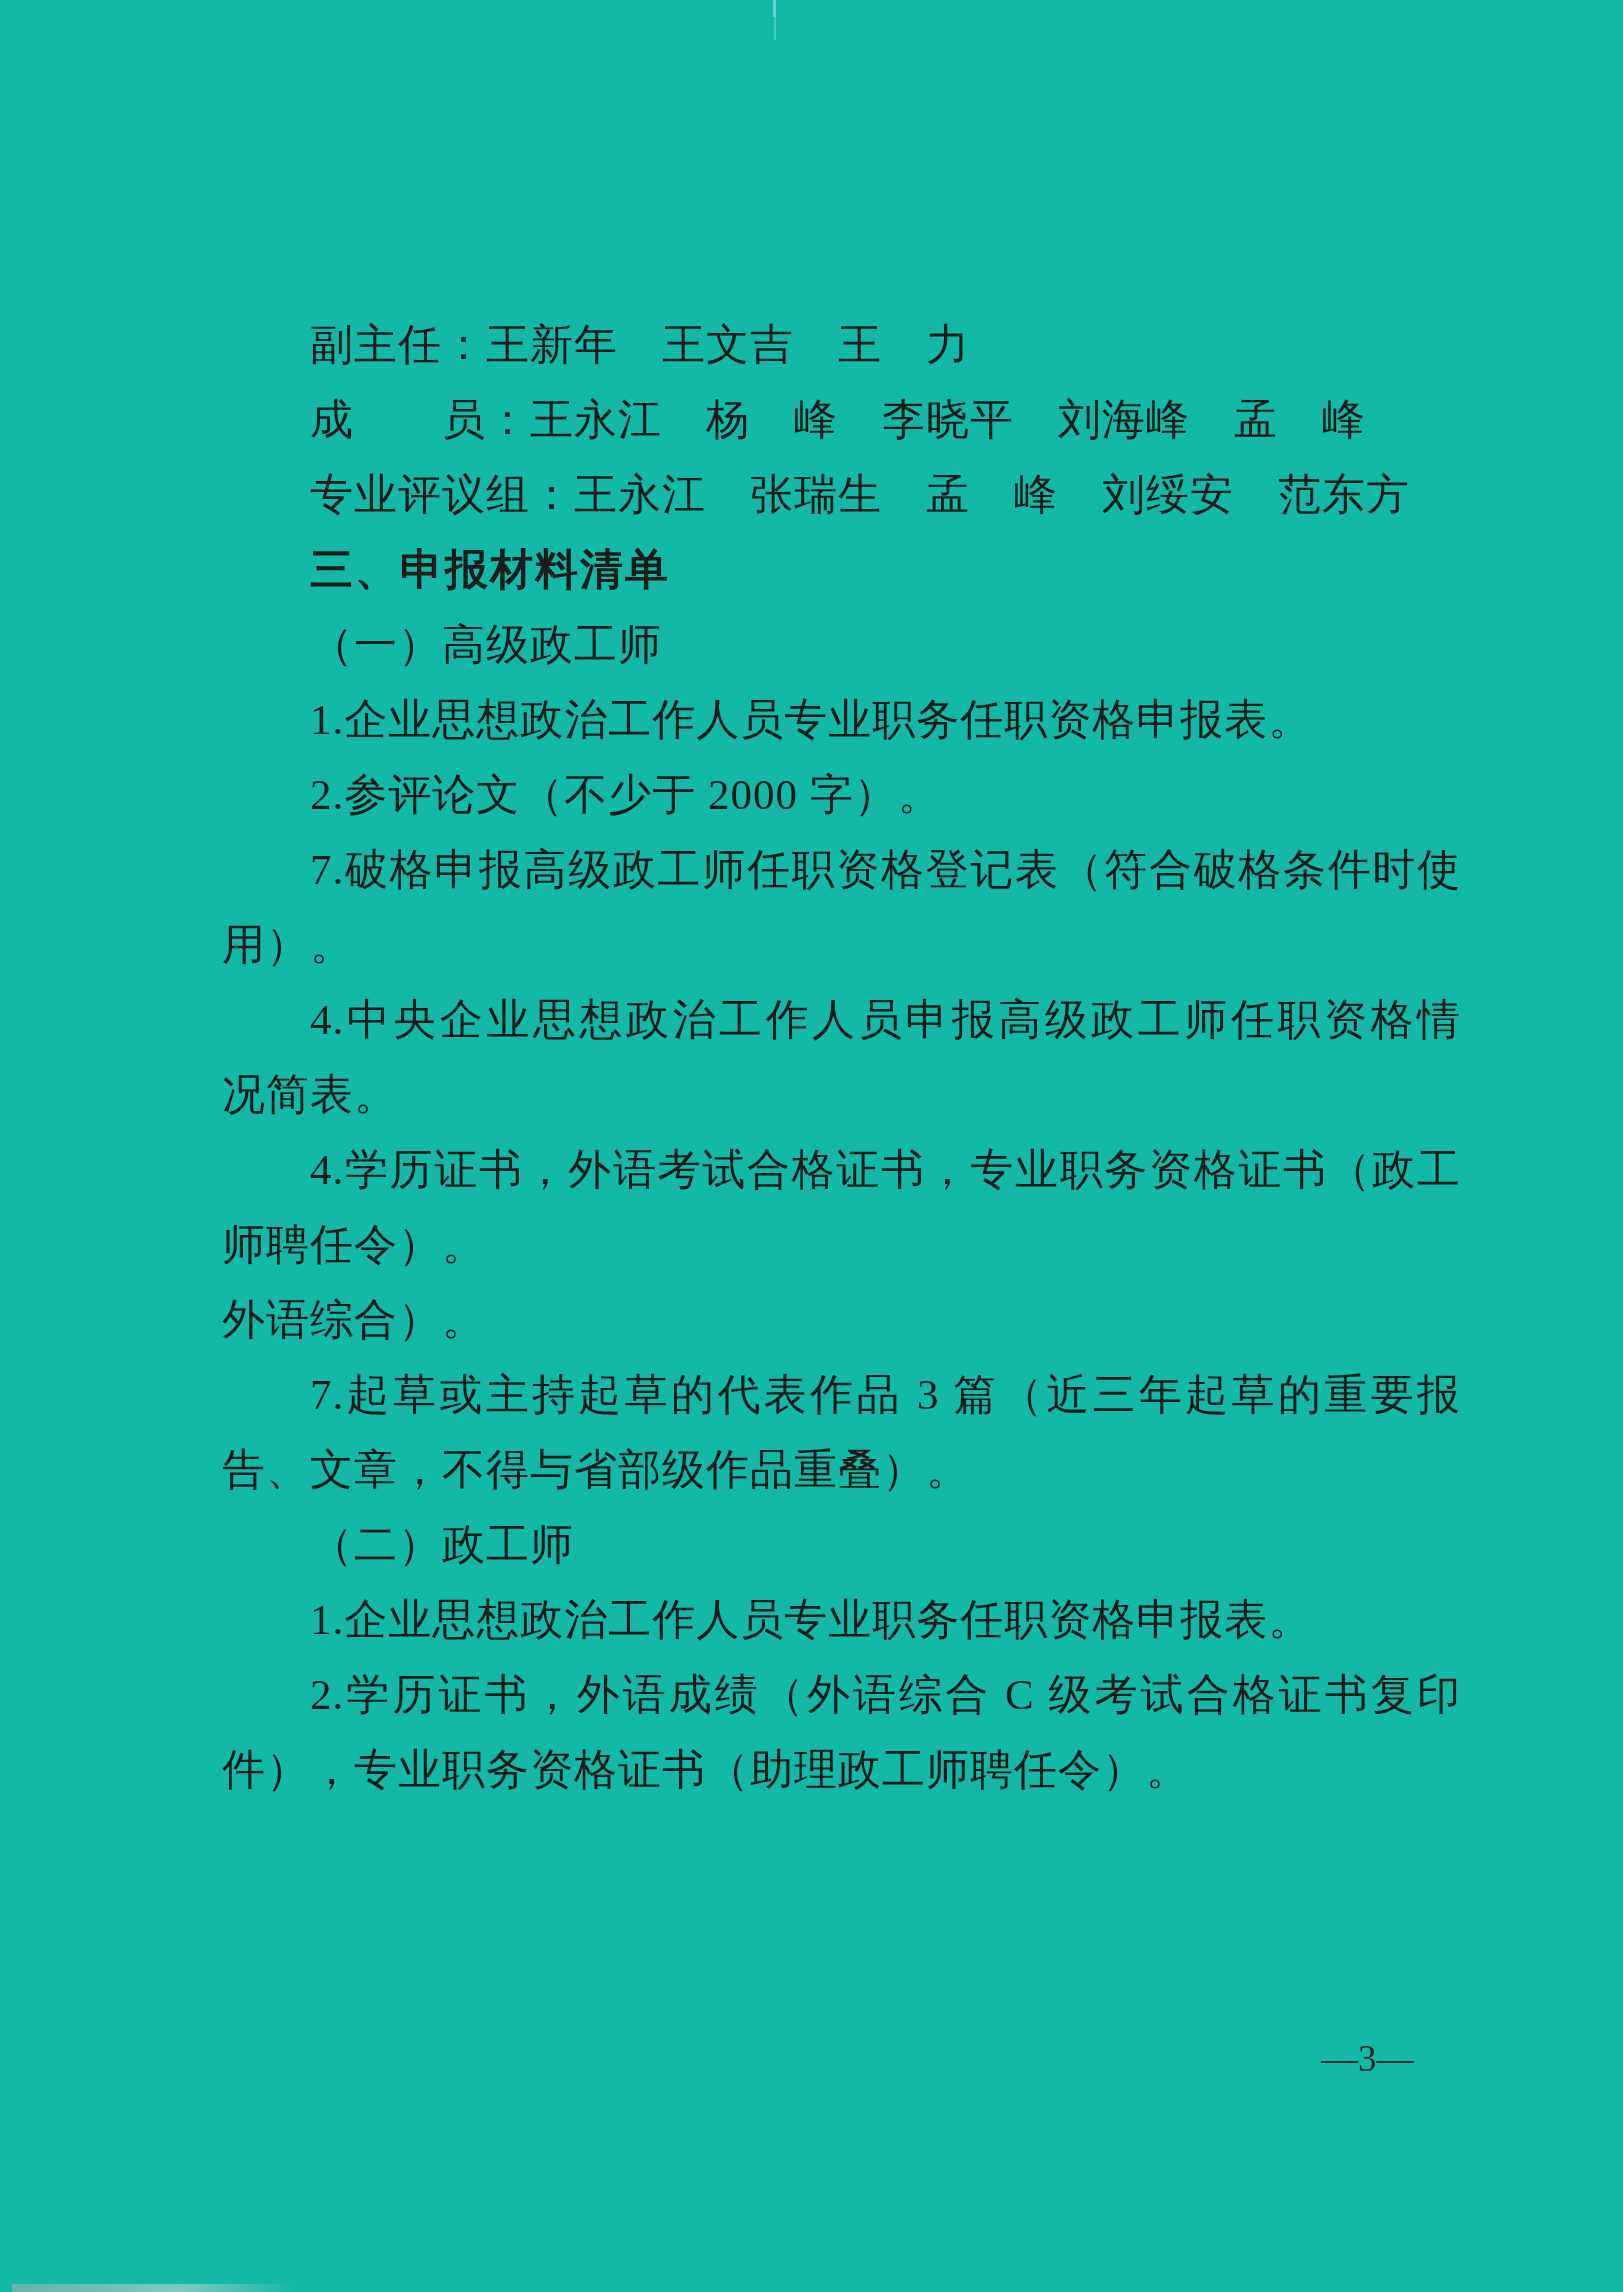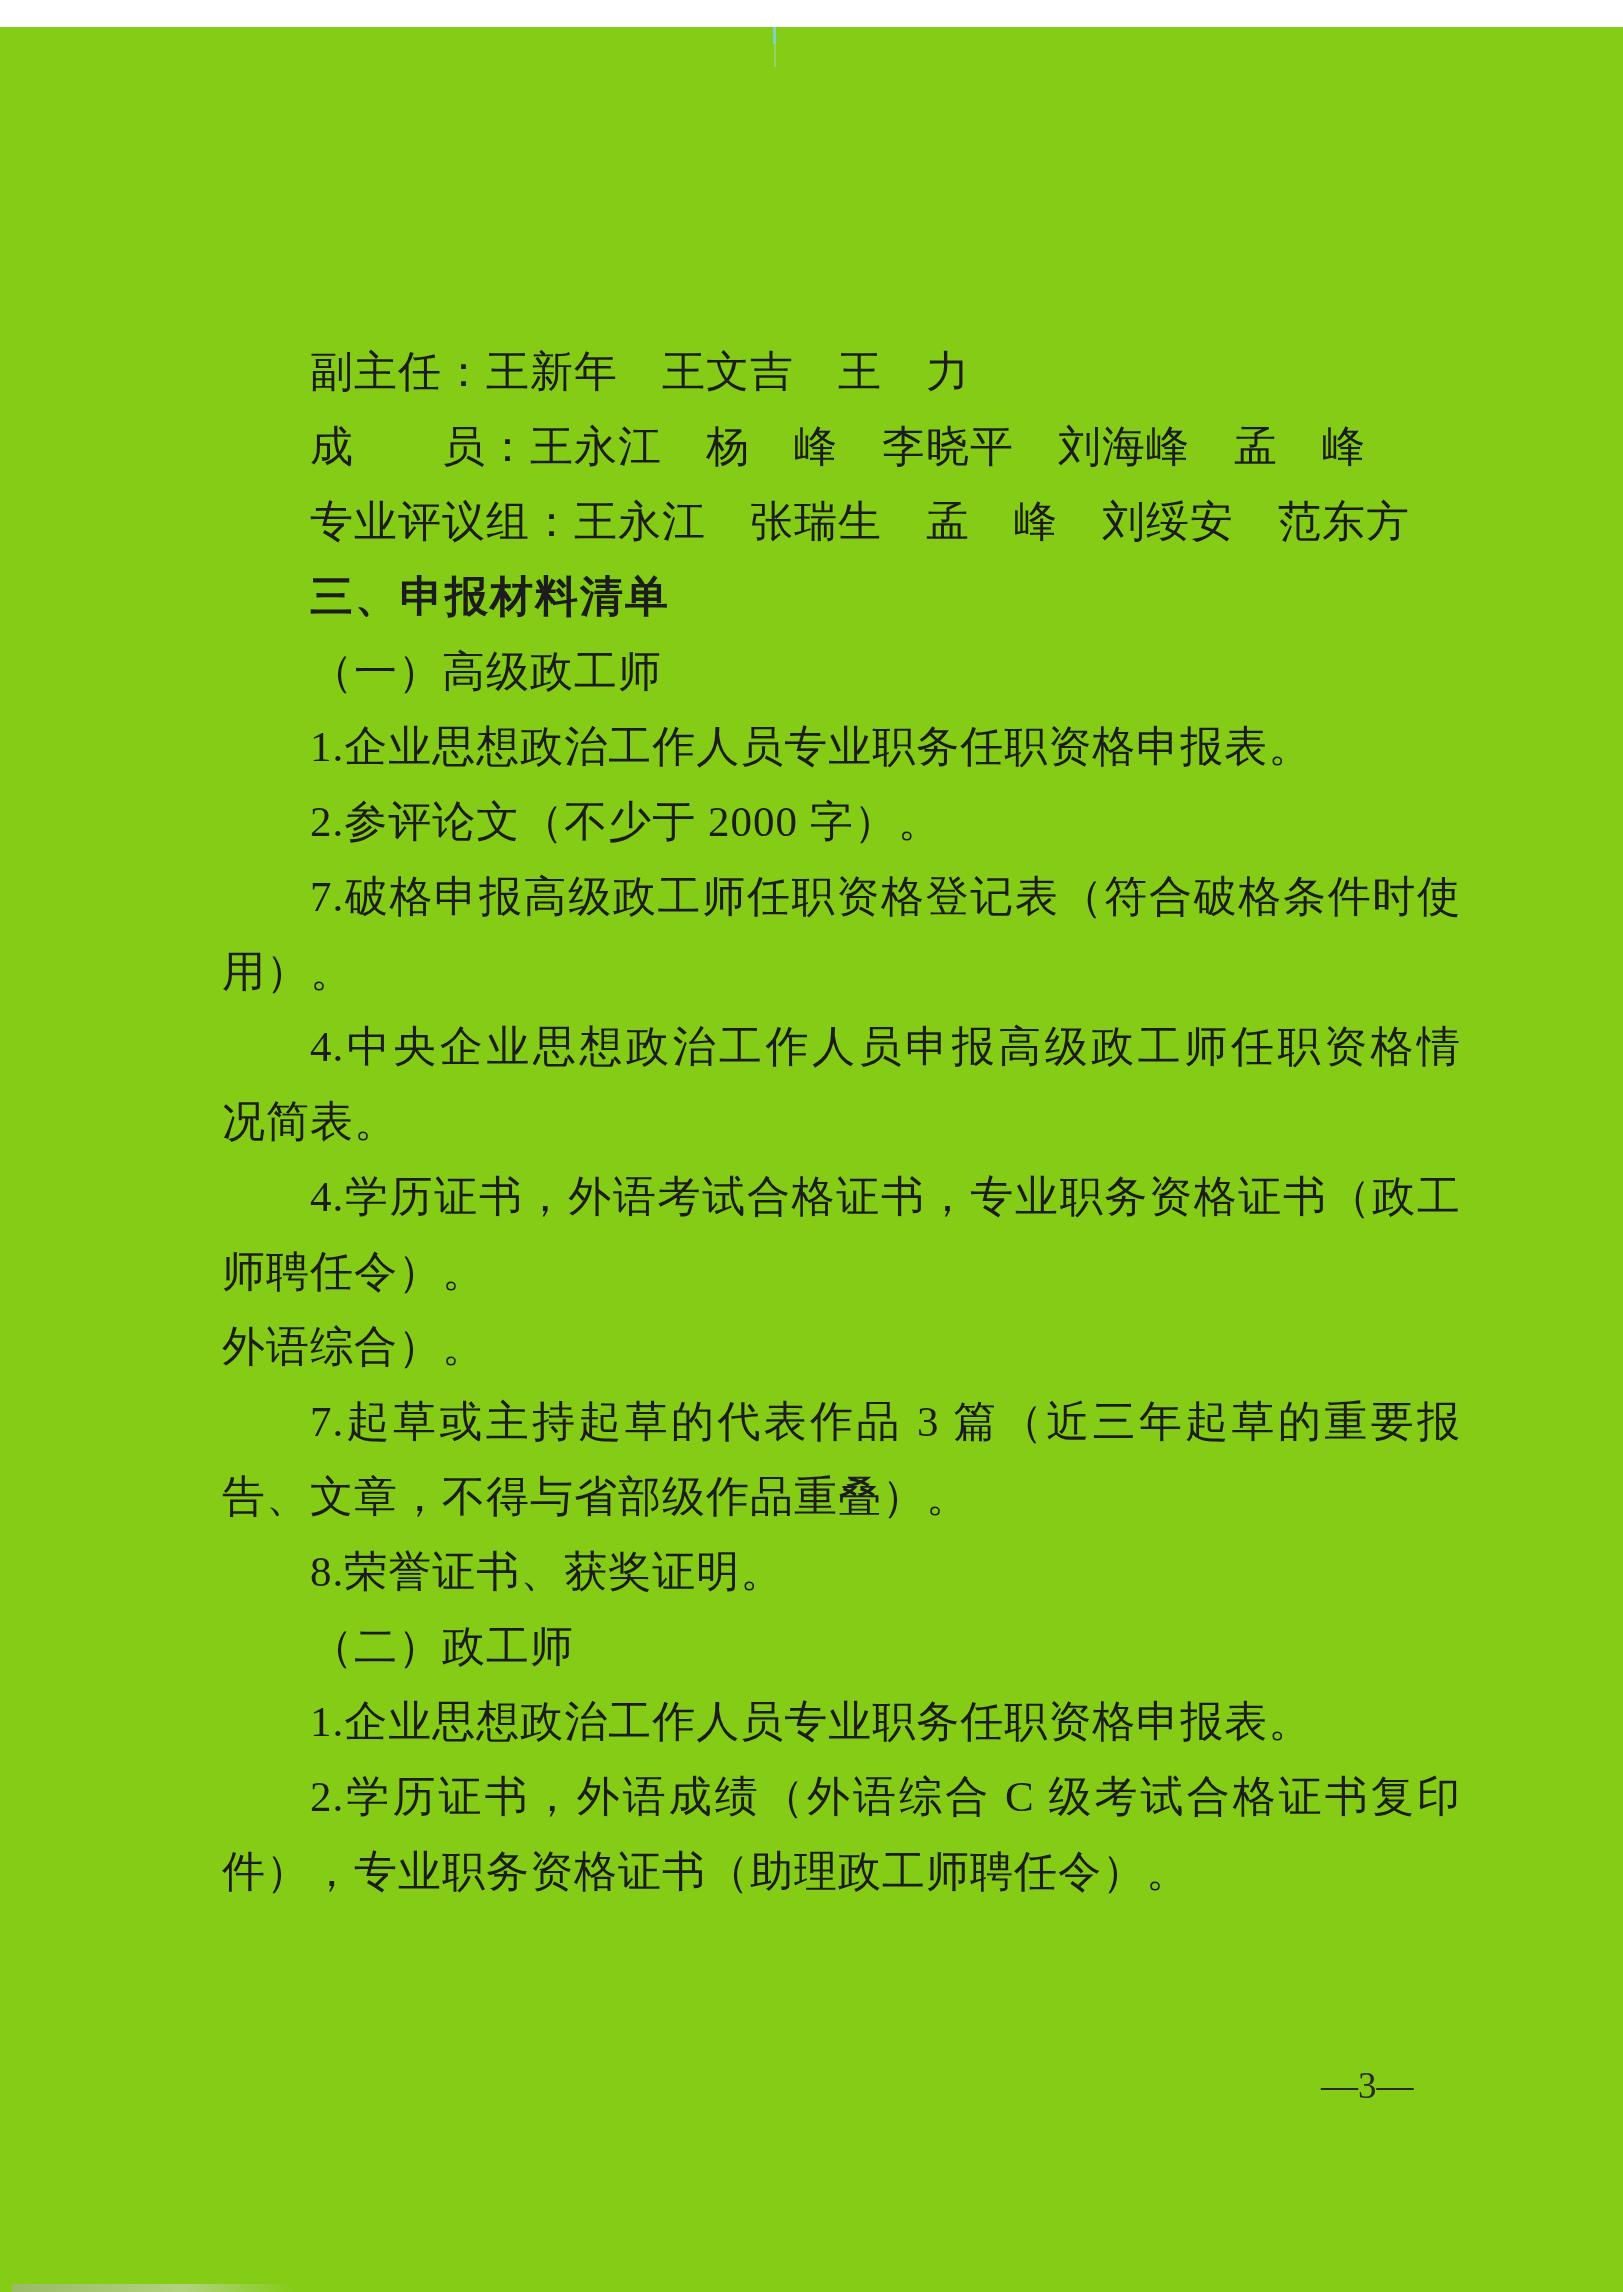--- a/index.html
+++ b/index.html
@@ -11,22 +11,21 @@
     width: 1623px;
     height: 2293px;
     position: relative;
     overflow: hidden;
     font-family: "Liberation Serif", "DejaVu Serif", serif;
     color: #1c1c1c;
   }
   .page {
     position: absolute;
     inset: 0;
-    background: #84cc16;
-    margin-top: 27px;
+    background: #14b8a6;
   }
   .content {
     position: absolute;
     left: 222px;
     top: 307px;
     width: 1239px;
   }
   .line {
     font-size: 43px;
     height: 75px;
@@ -101,21 +100,20 @@
     <div class="line ind">2.参评论文（不少于 2000 字）。</div>
     <div class="line ind just">7.破格申报高级政工师任职资格登记表（符合破格条件时使</div>
     <div class="line">用）。</div>
     <div class="line ind just">4.中央企业思想政治工作人员申报高级政工师任职资格情</div>
     <div class="line">况简表。</div>
     <div class="line ind just">4.学历证书，外语考试合格证书，专业职务资格证书（政工</div>
     <div class="line">师聘任令）。</div>
     <div class="line">外语综合）。</div>
     <div class="line ind just">7.起草或主持起草的代表作品 3 篇（近三年起草的重要报</div>
     <div class="line">告、文章，不得与省部级作品重叠）。</div>
-    <div class="line ind">8.荣誉证书、获奖证明。</div>
 
     <div class="line ind">（二）政工师</div>
     <div class="line ind">1.企业思想政治工作人员专业职务任职资格申报表。</div>
     <div class="line ind just">2.学历证书，外语成绩（外语综合 C 级考试合格证书复印</div>
     <div class="line">件），专业职务资格证书（助理政工师聘任令）。</div>
   </div>
 
   <div class="page-number">—3—</div>
 
   <div class="scan-smudge-bottom"></div>

